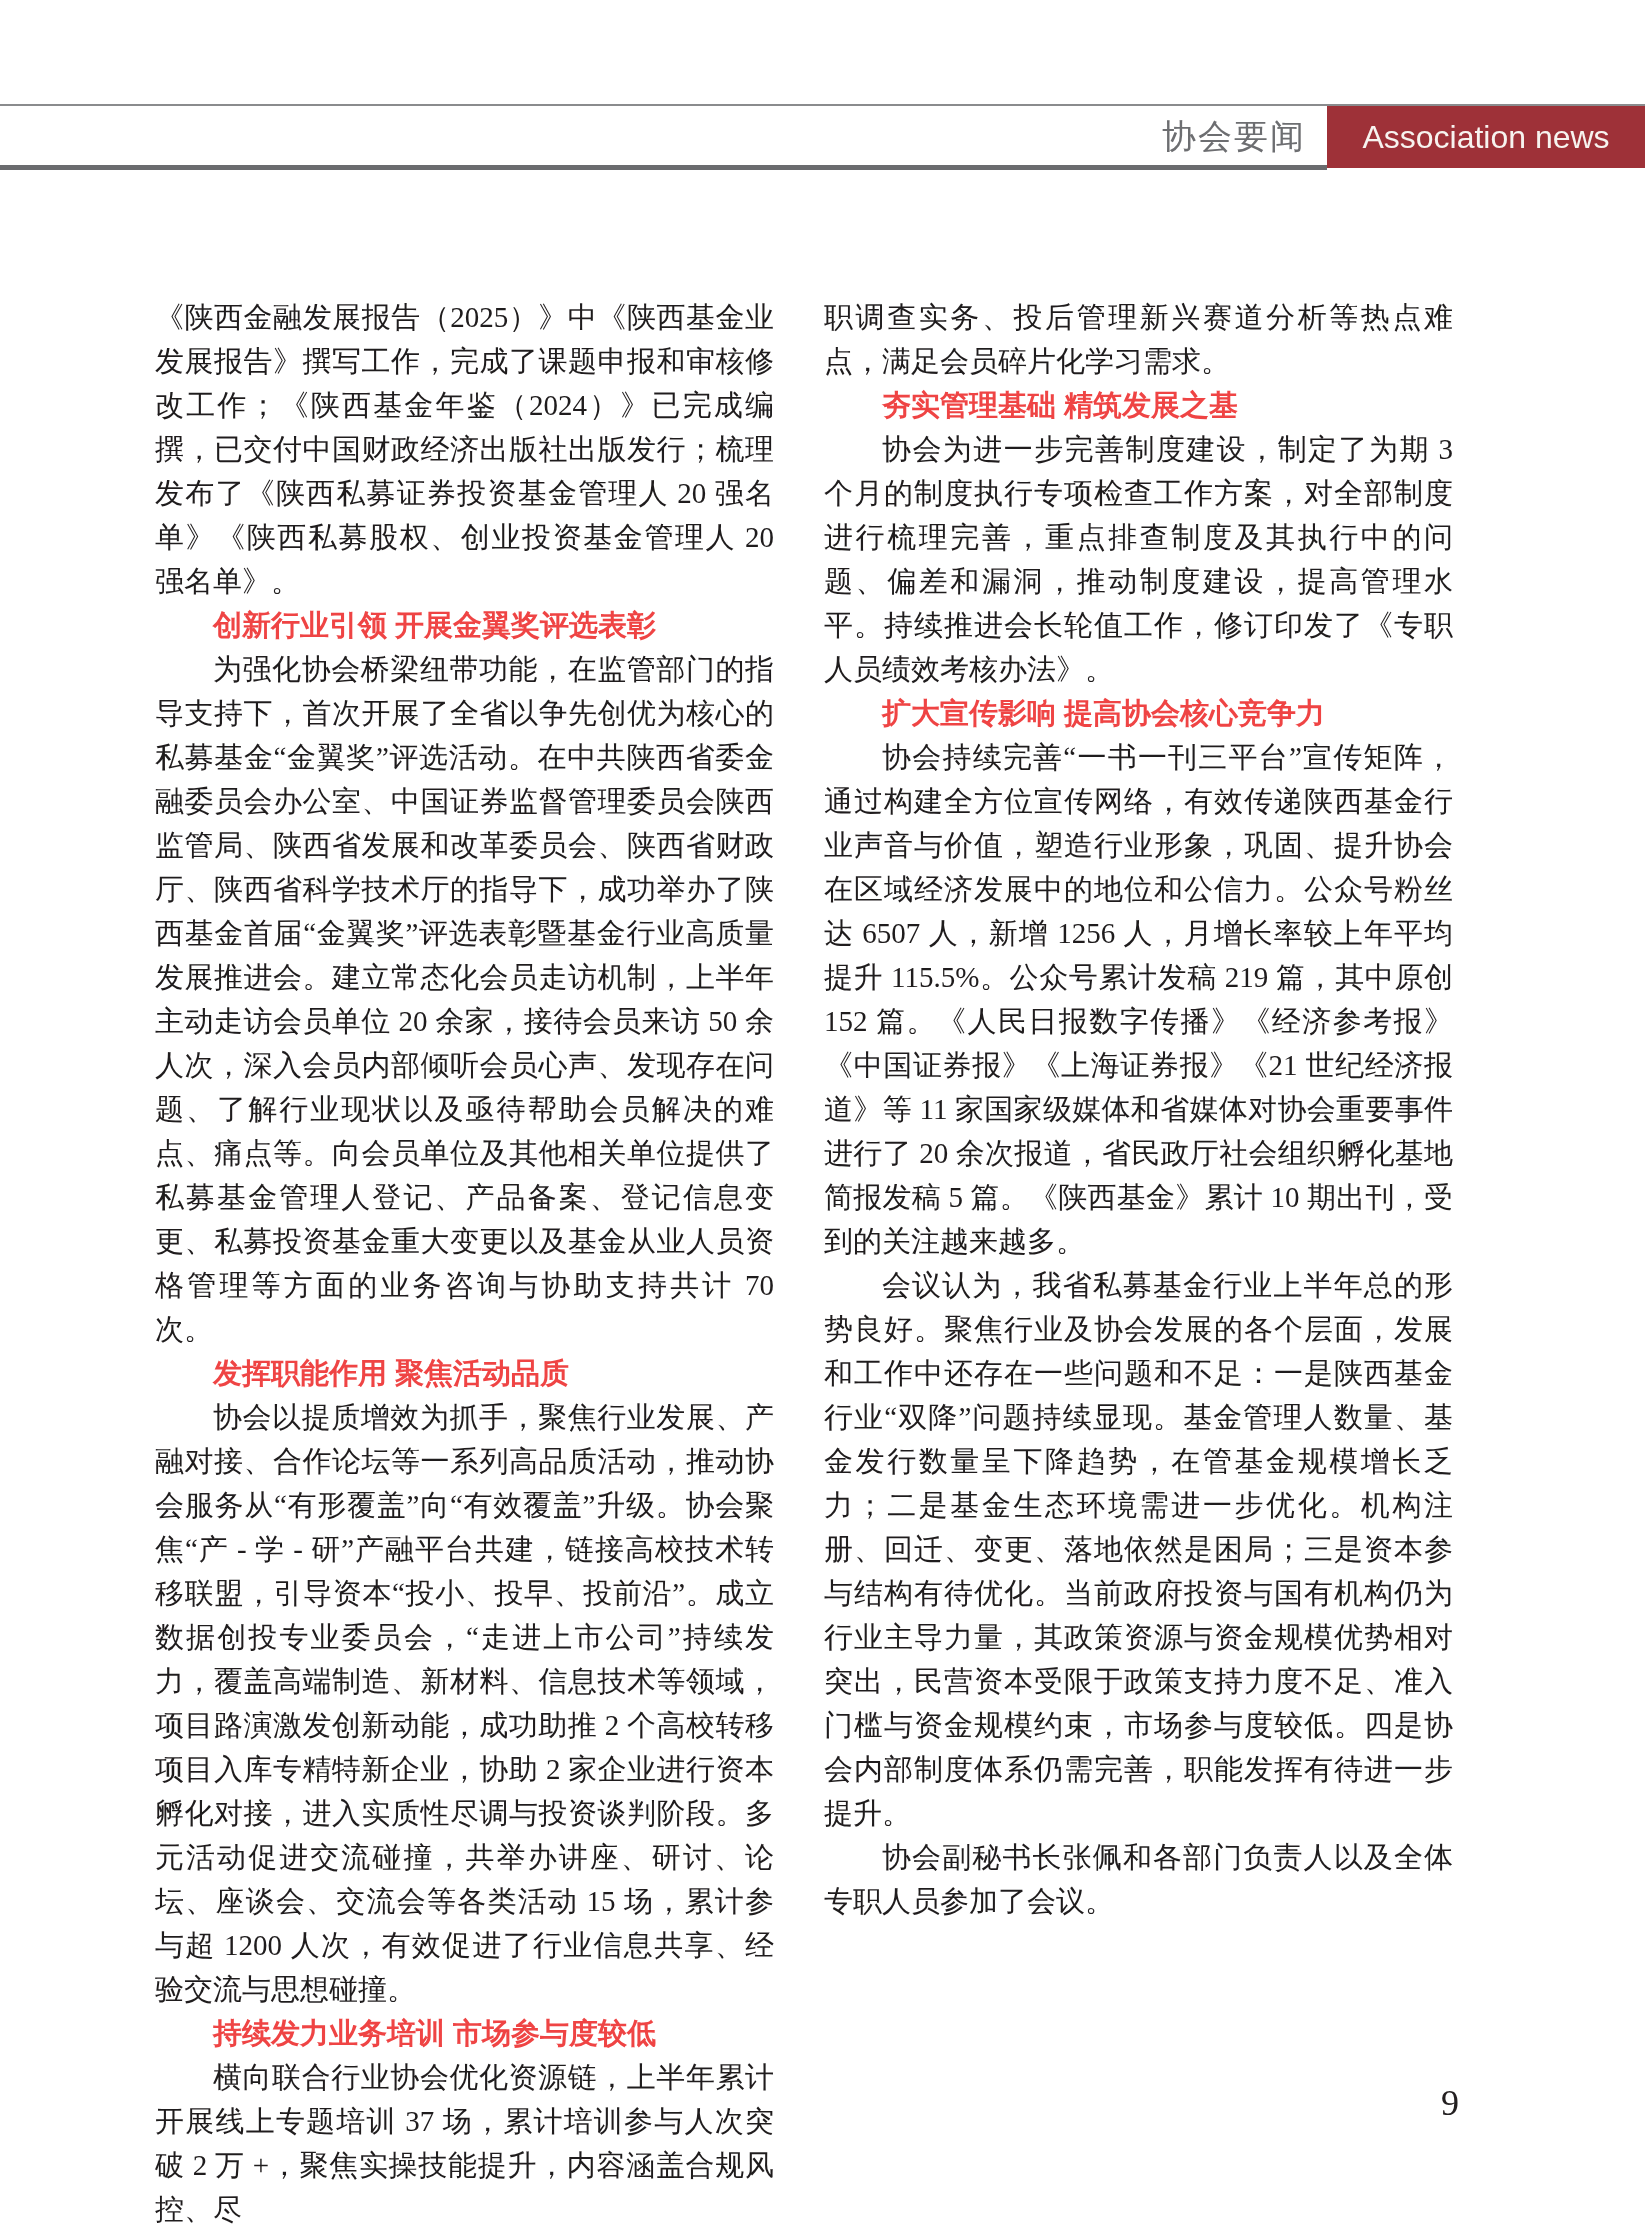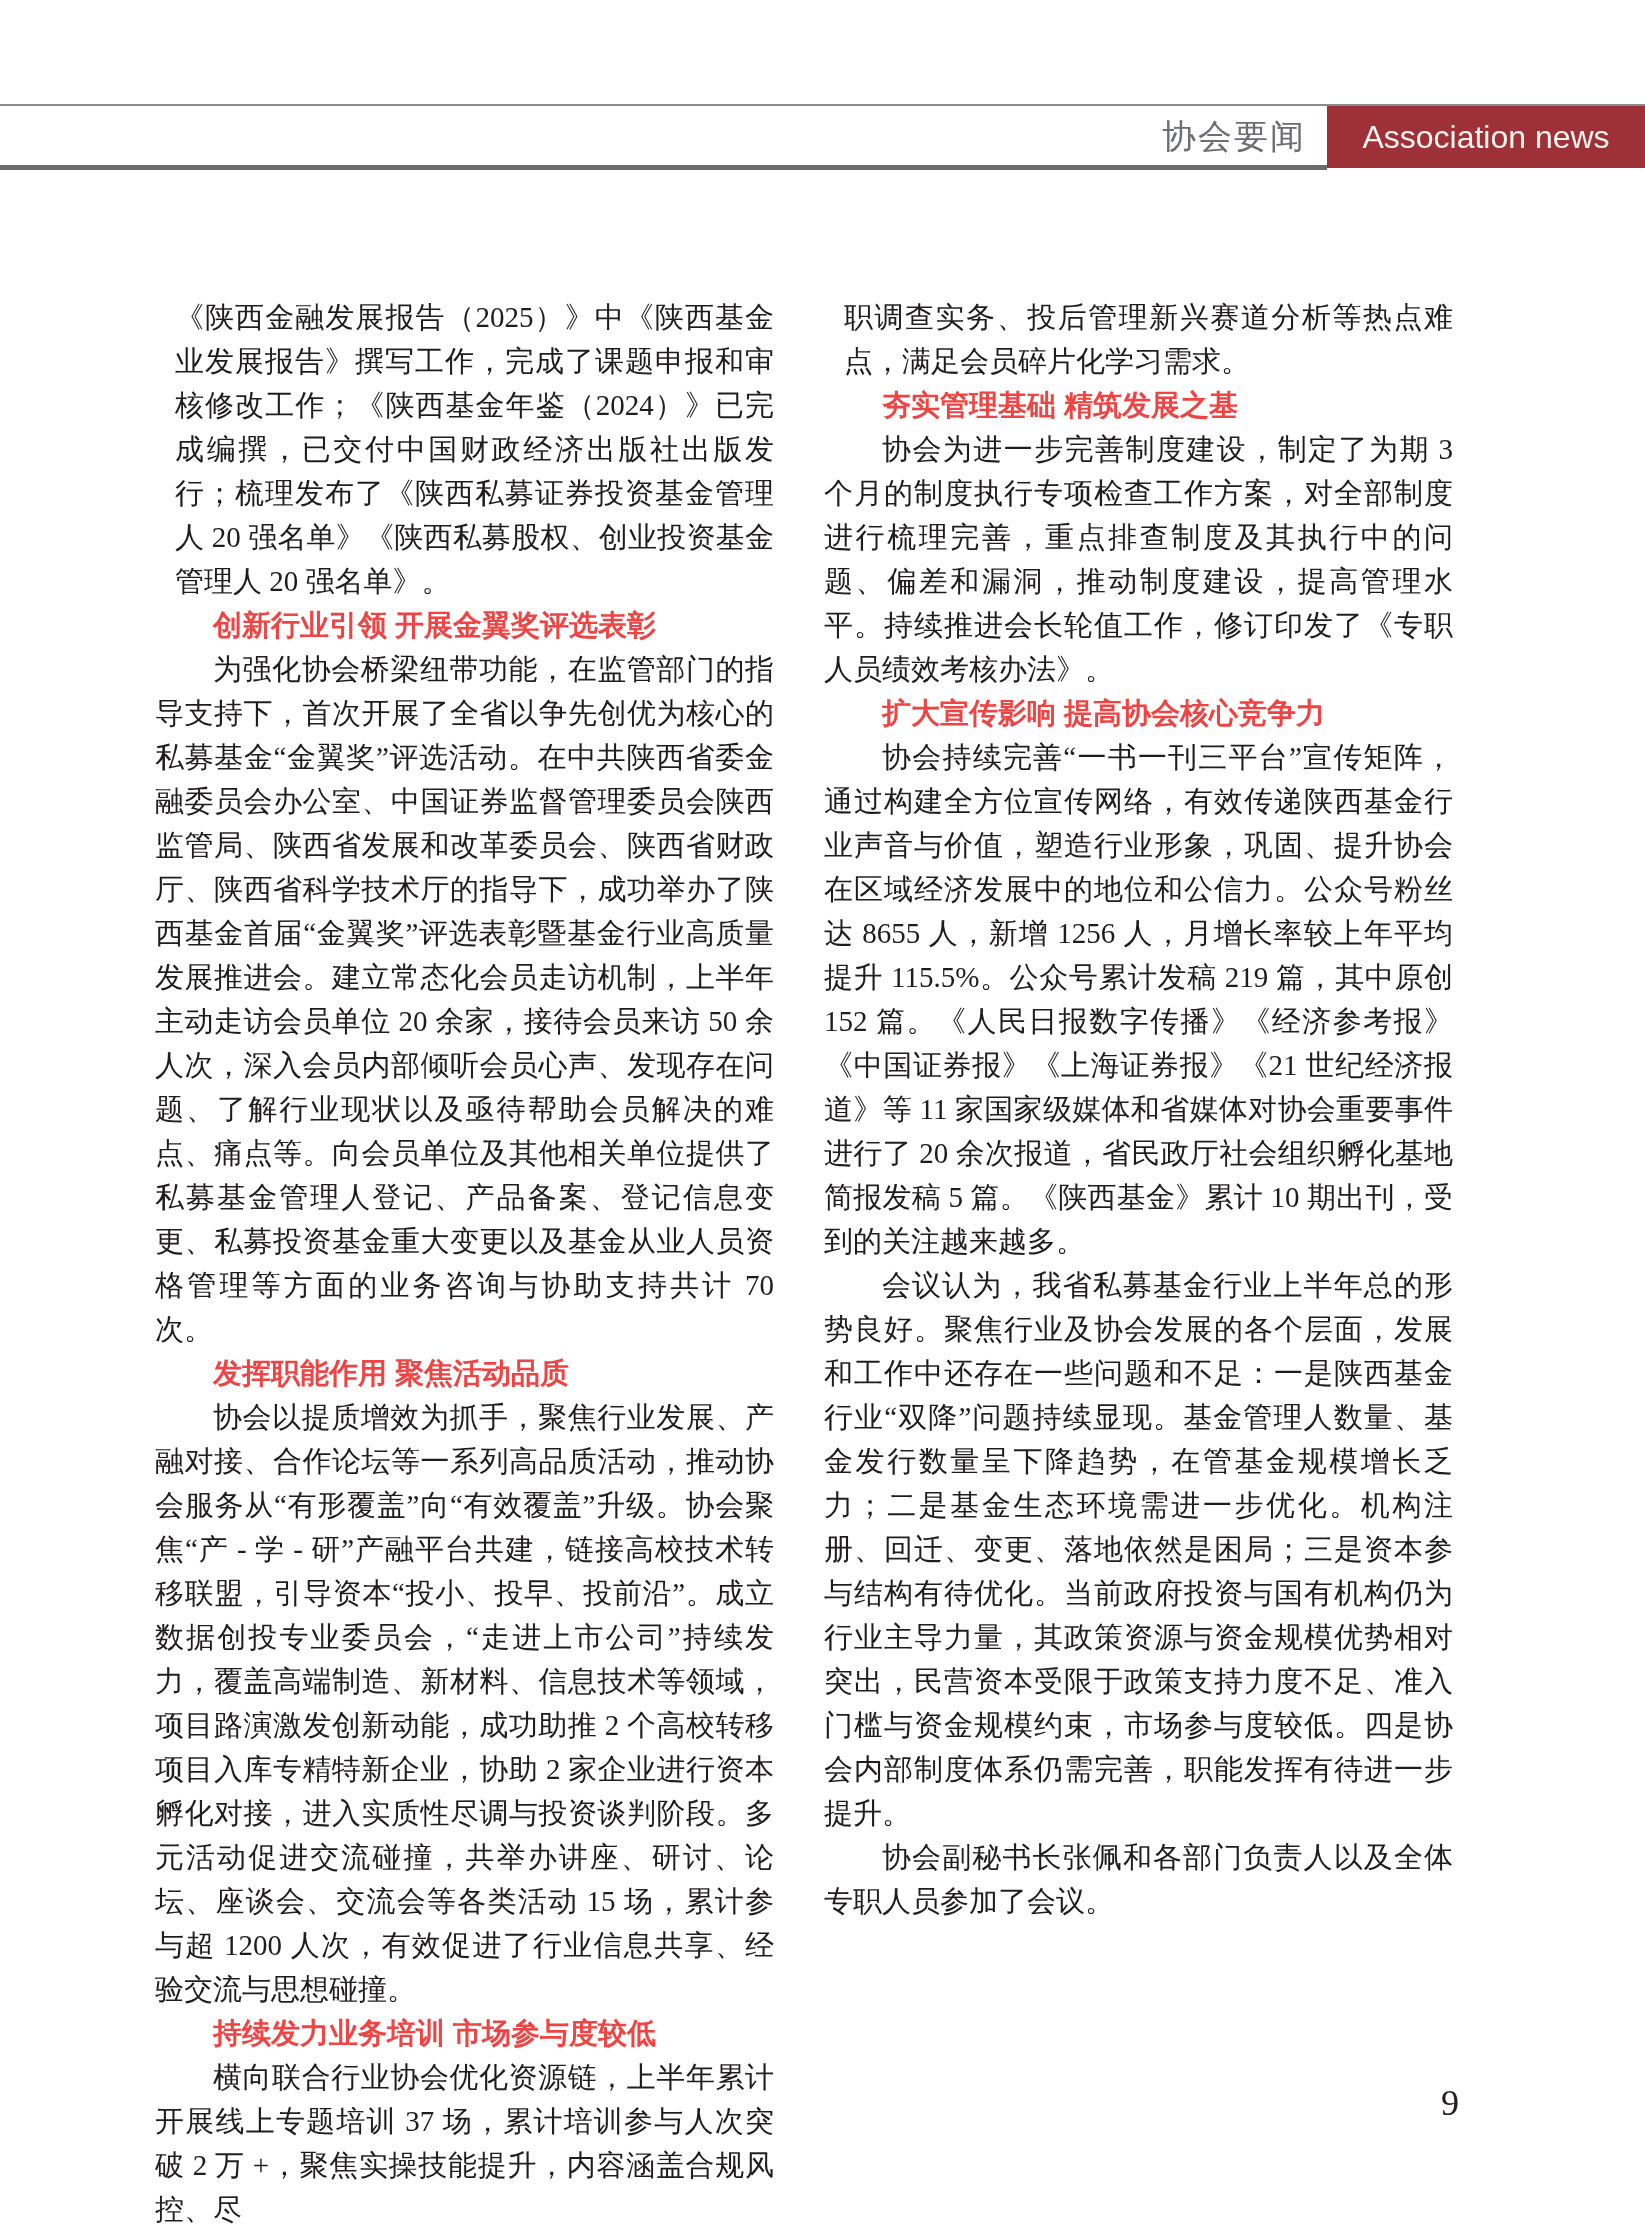--- a/index.html
+++ b/index.html
@@ -63,21 +63,21 @@
     color: #1f1c1d;
   }
   .column-left  { left: 155px;  width: 619px; }
   .column-right { left: 824px;  width: 629px; }
 
   .para-body, .para-cont, .para-heading {
     margin: 0;
     padding: 0;
   }
   .para-body { text-indent: 2em; }
-  .para-cont { text-indent: 0; margin-left: 20px; }
+  .para-cont { text-indent: 0; }
   .para-heading {
     text-indent: 2em;
     font-family: "Liberation Sans", "DejaVu Sans", sans-serif;
     font-weight: bold;
     color: #ef4444;
     text-align: left;
   }
 
   
   .page-number {
@@ -106,19 +106,19 @@
   <p class="para-body">协会以提质增效为抓手，聚焦行业发展、产融对接、合作论坛等一系列高品质活动，推动协会服务从“有形覆盖”向“有效覆盖”升级。协会聚焦“产 - 学 - 研”产融平台共建，链接高校技术转移联盟，引导资本“投小、投早、投前沿”。成立数据创投专业委员会，“走进上市公司”持续发力，覆盖高端制造、新材料、信息技术等领域，项目路演激发创新动能，成功助推 2 个高校转移项目入库专精特新企业，协助 2 家企业进行资本孵化对接，进入实质性尽调与投资谈判阶段。多元活动促进交流碰撞，共举办讲座、研讨、论坛、座谈会、交流会等各类活动 15 场，累计参与超 1200 人次，有效促进了行业信息共享、经验交流与思想碰撞。</p>
   <p class="para-heading">持续发力业务培训 市场参与度较低</p>
   <p class="para-body">横向联合行业协会优化资源链，上半年累计开展线上专题培训 37 场，累计培训参与人次突破 2 万 +，聚焦实操技能提升，内容涵盖合规风控、尽</p>
 </div>
 
 <div class="column column-right">
   <p class="para-cont">职调查实务、投后管理新兴赛道分析等热点难点，满足会员碎片化学习需求。</p>
   <p class="para-heading">夯实管理基础 精筑发展之基</p>
   <p class="para-body">协会为进一步完善制度建设，制定了为期 3 个月的制度执行专项检查工作方案，对全部制度进行梳理完善，重点排查制度及其执行中的问题、偏差和漏洞，推动制度建设，提高管理水平。持续推进会长轮值工作，修订印发了《专职人员绩效考核办法》。</p>
   <p class="para-heading">扩大宣传影响 提高协会核心竞争力</p>
-  <p class="para-body">协会持续完善“一书一刊三平台”宣传矩阵，通过构建全方位宣传网络，有效传递陕西基金行业声音与价值，塑造行业形象，巩固、提升协会在区域经济发展中的地位和公信力。公众号粉丝达 8655 人，新增 1256 人，月增长率较上年平均提升 115.5%。公众号累计发稿 219 篇，其中原创 152 篇。《人民日报数字传播》《经济参考报》《中国证券报》《上海证券报》《21 世纪经济报道》等 11 家国家级媒体和省媒体对协会重要事件进行了 20 余次报道，省民政厅社会组织孵化基地简报发稿 5 篇。《陕西基金》累计 10 期出刊，受到的关注越来越多。</p>
+  <p class="para-body">协会持续完善“一书一刊三平台”宣传矩阵，通过构建全方位宣传网络，有效传递陕西基金行业声音与价值，塑造行业形象，巩固、提升协会在区域经济发展中的地位和公信力。公众号粉丝达 6507 人，新增 1256 人，月增长率较上年平均提升 115.5%。公众号累计发稿 219 篇，其中原创 152 篇。《人民日报数字传播》《经济参考报》《中国证券报》《上海证券报》《21 世纪经济报道》等 11 家国家级媒体和省媒体对协会重要事件进行了 20 余次报道，省民政厅社会组织孵化基地简报发稿 5 篇。《陕西基金》累计 10 期出刊，受到的关注越来越多。</p>
   <p class="para-body">会议认为，我省私募基金行业上半年总的形势良好。聚焦行业及协会发展的各个层面，发展和工作中还存在一些问题和不足：一是陕西基金行业“双降”问题持续显现。基金管理人数量、基金发行数量呈下降趋势，在管基金规模增长乏力；二是基金生态环境需进一步优化。机构注册、回迁、变更、落地依然是困局；三是资本参与结构有待优化。当前政府投资与国有机构仍为行业主导力量，其政策资源与资金规模优势相对突出，民营资本受限于政策支持力度不足、准入门槛与资金规模约束，市场参与度较低。四是协会内部制度体系仍需完善，职能发挥有待进一步提升。</p>
   <p class="para-body">协会副秘书长张佩和各部门负责人以及全体专职人员参加了会议。</p>
 </div>
 
 <div class="page-number">9</div>
 
 
 </body></html>

